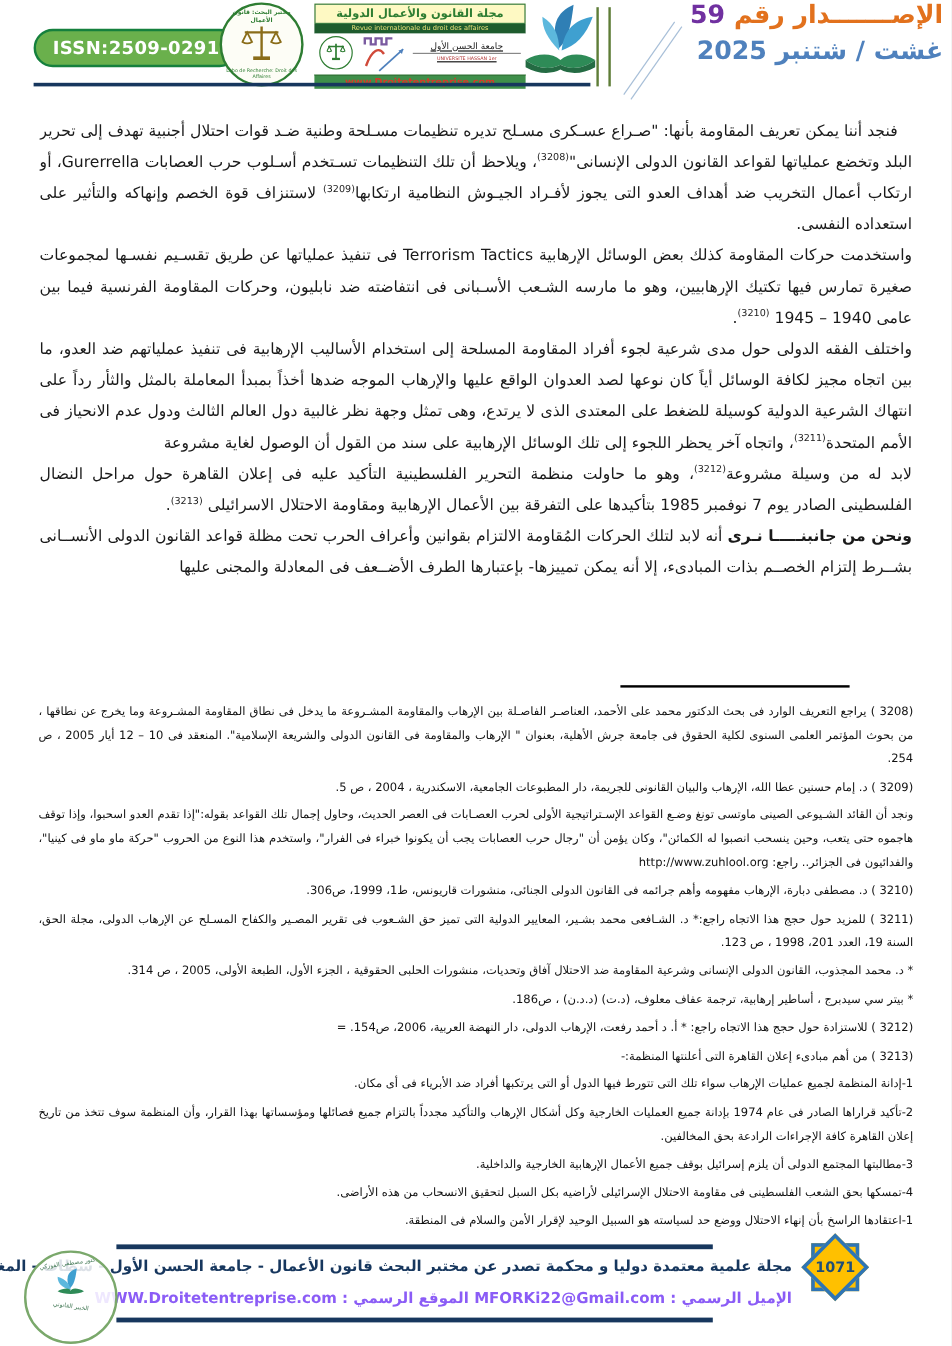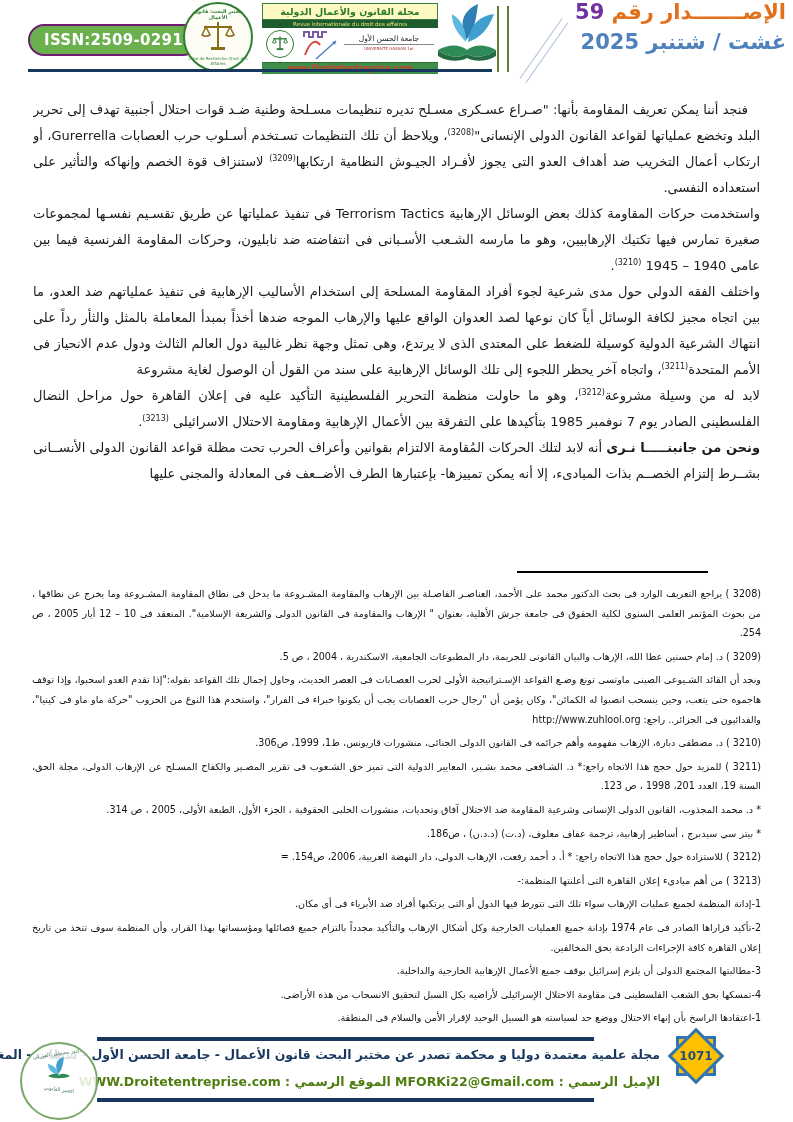--- a/index.html
+++ b/index.html
@@ -1,37 +1,37 @@
 <!DOCTYPE html>
 <html><head>
 <meta charset="utf-8">
 <style>
   html,body{margin:0;padding:0;background:#e8e8e8;}
   .page{position:relative;width:793px;height:1122px;background:#ffffff;margin:0 auto;
         font-family:"DejaVu Sans",sans-serif;overflow:hidden;color:#1a1a1a;}
 
   
   .issn-pill{position:absolute;left:28px;top:24px;height:28px;line-height:28px;
-             padding:0 14px;background:#6ab04c;border:2px solid #701a75;border-radius:17px;
+             padding:0 14px;background:#6ab04c;border:2px solid #15803d;border-radius:17px;
              color:#fff;font-weight:bold;font-size:15px;letter-spacing:.3px;}
   .lab-logo{position:absolute;left:183px;top:2px;width:70px;height:70px;border-radius:50%;
             border:2px solid #2e7d32;background:#fdfdf6;box-sizing:border-box;text-align:center;}
   .lab-logo .ring-top{position:absolute;top:4px;left:0;right:0;font-size:5px;color:#2e7d32;font-weight:bold;}
   .lab-logo .ring-bottom{position:absolute;bottom:4px;left:0;right:0;font-size:4px;color:#2e7d32;}
   .lab-logo svg{margin-top:16px;}
   .banner{position:absolute;left:262px;top:3px;width:176px;}
   .banner-title{background:#fef9c3;border:1px solid #3a7d44;color:#2e7d32;font-weight:bold;
                 font-size:9.5px;text-align:center;padding:2px 0;}
   .banner-sub{background:#1e5c2e;color:#e9e27a;font-size:5.5px;text-align:center;padding:1px 0;}
   .banner-mid{position:relative;height:34px;background:#fff;}
   .mini-logo{position:absolute;left:4px;top:2px;width:28px;height:28px;border-radius:50%;
              border:1.5px solid #2e7d32;box-sizing:border-box;text-align:center;}
   .mini-logo svg{margin-top:4px;}
   .chart-ico{position:absolute;left:40px;top:1px;}
-  .uni-block{position:absolute;left:82px;top:6px;width:90px;text-align:center;}
+  .uni-block{position:absolute;left:82px;top:6px;width:90px;text-align:center;text-decoration:underline;}
   .uni-ar{font-size:7.5px;color:#222;white-space:nowrap;}
   .uni-fr{font-size:4px;color:#b03030;border-top:1px solid #888;margin-top:1px;padding-top:1px;}
   .banner-web{background:#3f8f4a;color:#d23b2a;font-weight:bold;font-size:8px;
               text-align:center;padding:1px 0;border-top:1px solid #2e6b30;}
   .book-swoosh{position:absolute;left:436px;top:2px;}
   .header-rule{position:absolute;left:28px;top:69px;width:464px;height:3px;background:#17375e;}
   .v-sep{position:absolute;left:497px;top:6px;height:66px;width:8px;
          border-left:2px solid #5e7d37;border-right:2px solid #5e7d37;}
   .issue-block{position:absolute;left:512px;top:0;width:274px;text-align:right;direction:rtl;}
   .issue-line1{font-size:21px;font-weight:bold;color:#e2711d;white-space:nowrap;}
@@ -56,21 +56,21 @@
              direction:rtl;text-align:justify;font-size:9.6px;line-height:19.6px;color:#111;}
   .footnotes p{margin:4px;}
 
   
   .f-rule{position:absolute;left:97px;width:497px;height:3.5px;background:#17375e;}
   .f-rule.top{top:1037px;}
   .f-rule.bottom{top:1098px;}
   .f-line1{position:absolute;top:1047px;left:85px;width:575px;text-align:center;direction:rtl;
            font-size:12.5px;font-weight:bold;color:#17375e;white-space:nowrap;}
   .f-line2{position:absolute;top:1074px;left:85px;width:575px;text-align:right;direction:rtl;
-           font-size:12.5px;font-weight:bold;color:#4d7c0f;white-space:nowrap;}
+           font-size:12.5px;font-weight:bold;color:#8b5cf6;white-space:nowrap;}
   .star-badge{position:absolute;left:665px;top:1025px;width:62px;height:62px;}
   .star-badge .sq{position:absolute;left:11px;top:11px;width:40px;height:40px;
                   background:#ffc000;border:3px solid #2e75b6;box-sizing:border-box;}
   .star-badge .sq.r{transform:rotate(45deg);}
   .star-badge .num{position:absolute;left:0;top:0;width:62px;height:62px;line-height:62px;
                    text-align:center;font-size:12px;font-weight:bold;color:#1f4e79;}
   .stamp{position:absolute;left:20px;top:1042px;width:78px;height:78px;border-radius:50%;
          border:2px solid #7aa86b;background:rgba(255,255,255,.85);box-sizing:border-box;
          text-align:center;overflow:hidden;}
   .stamp .st-top{font-size:5px;color:#4a7e5c;margin-top:6px;transform:rotate(-8deg);}

